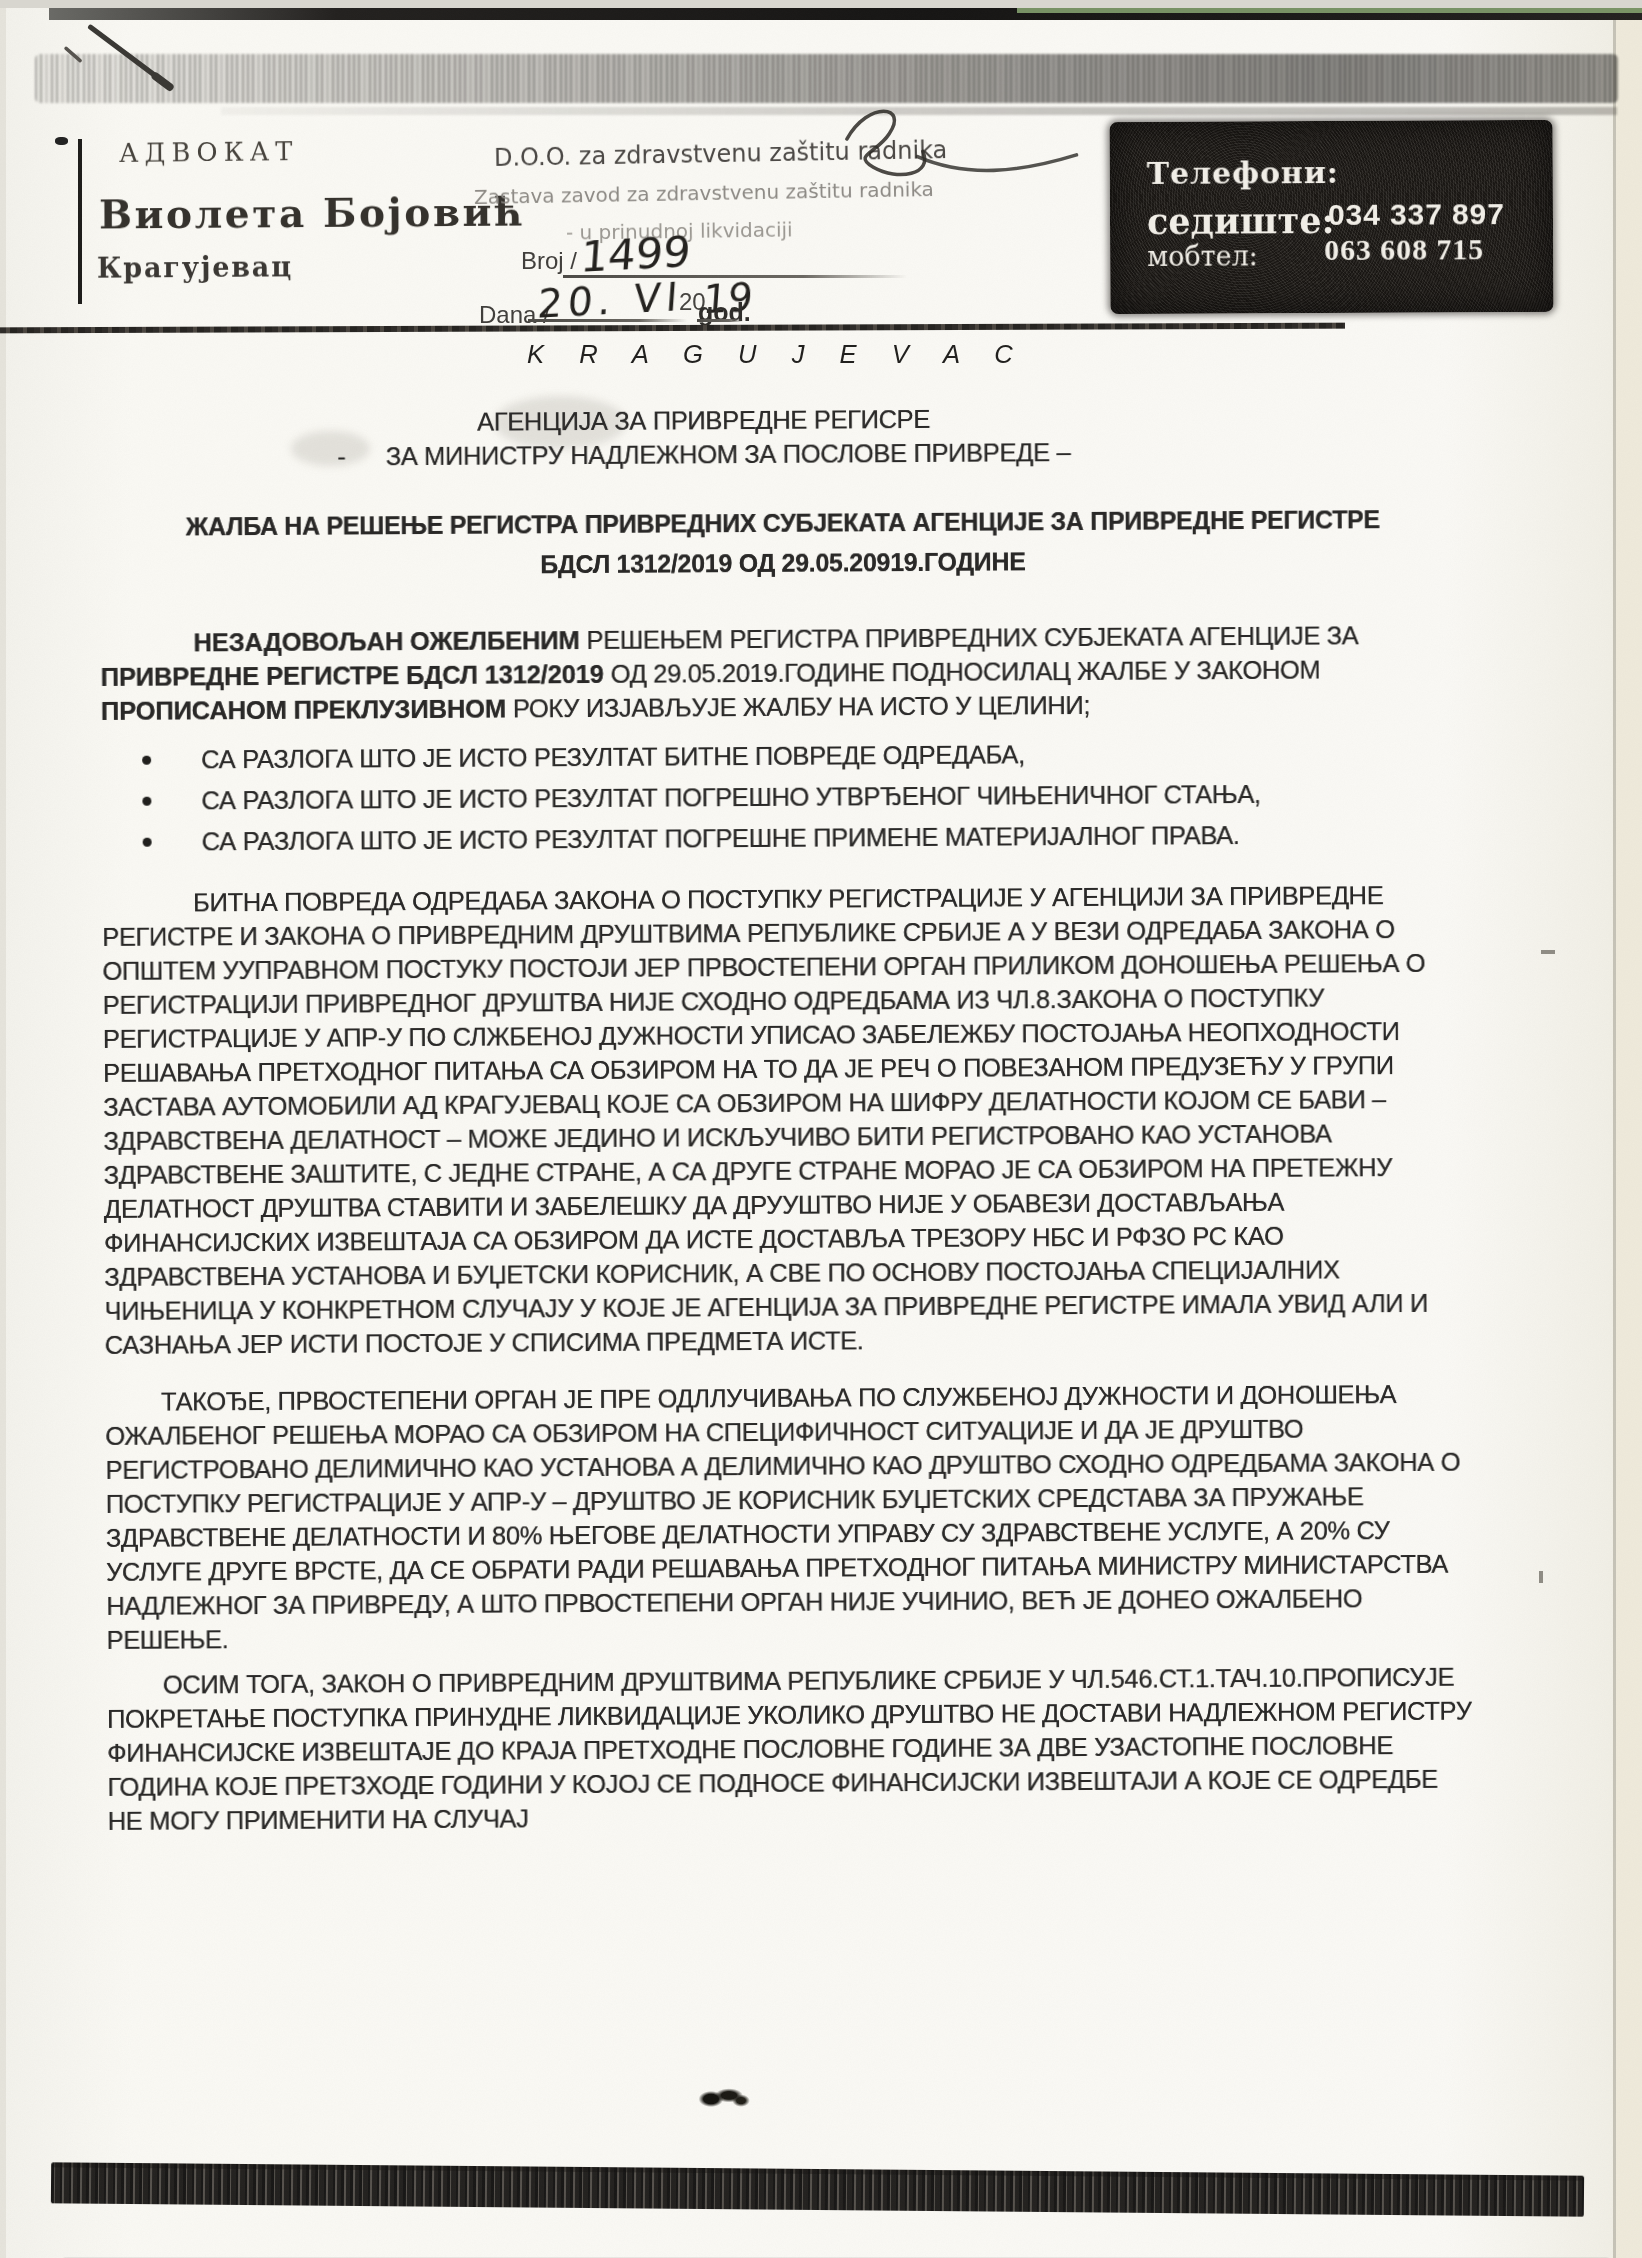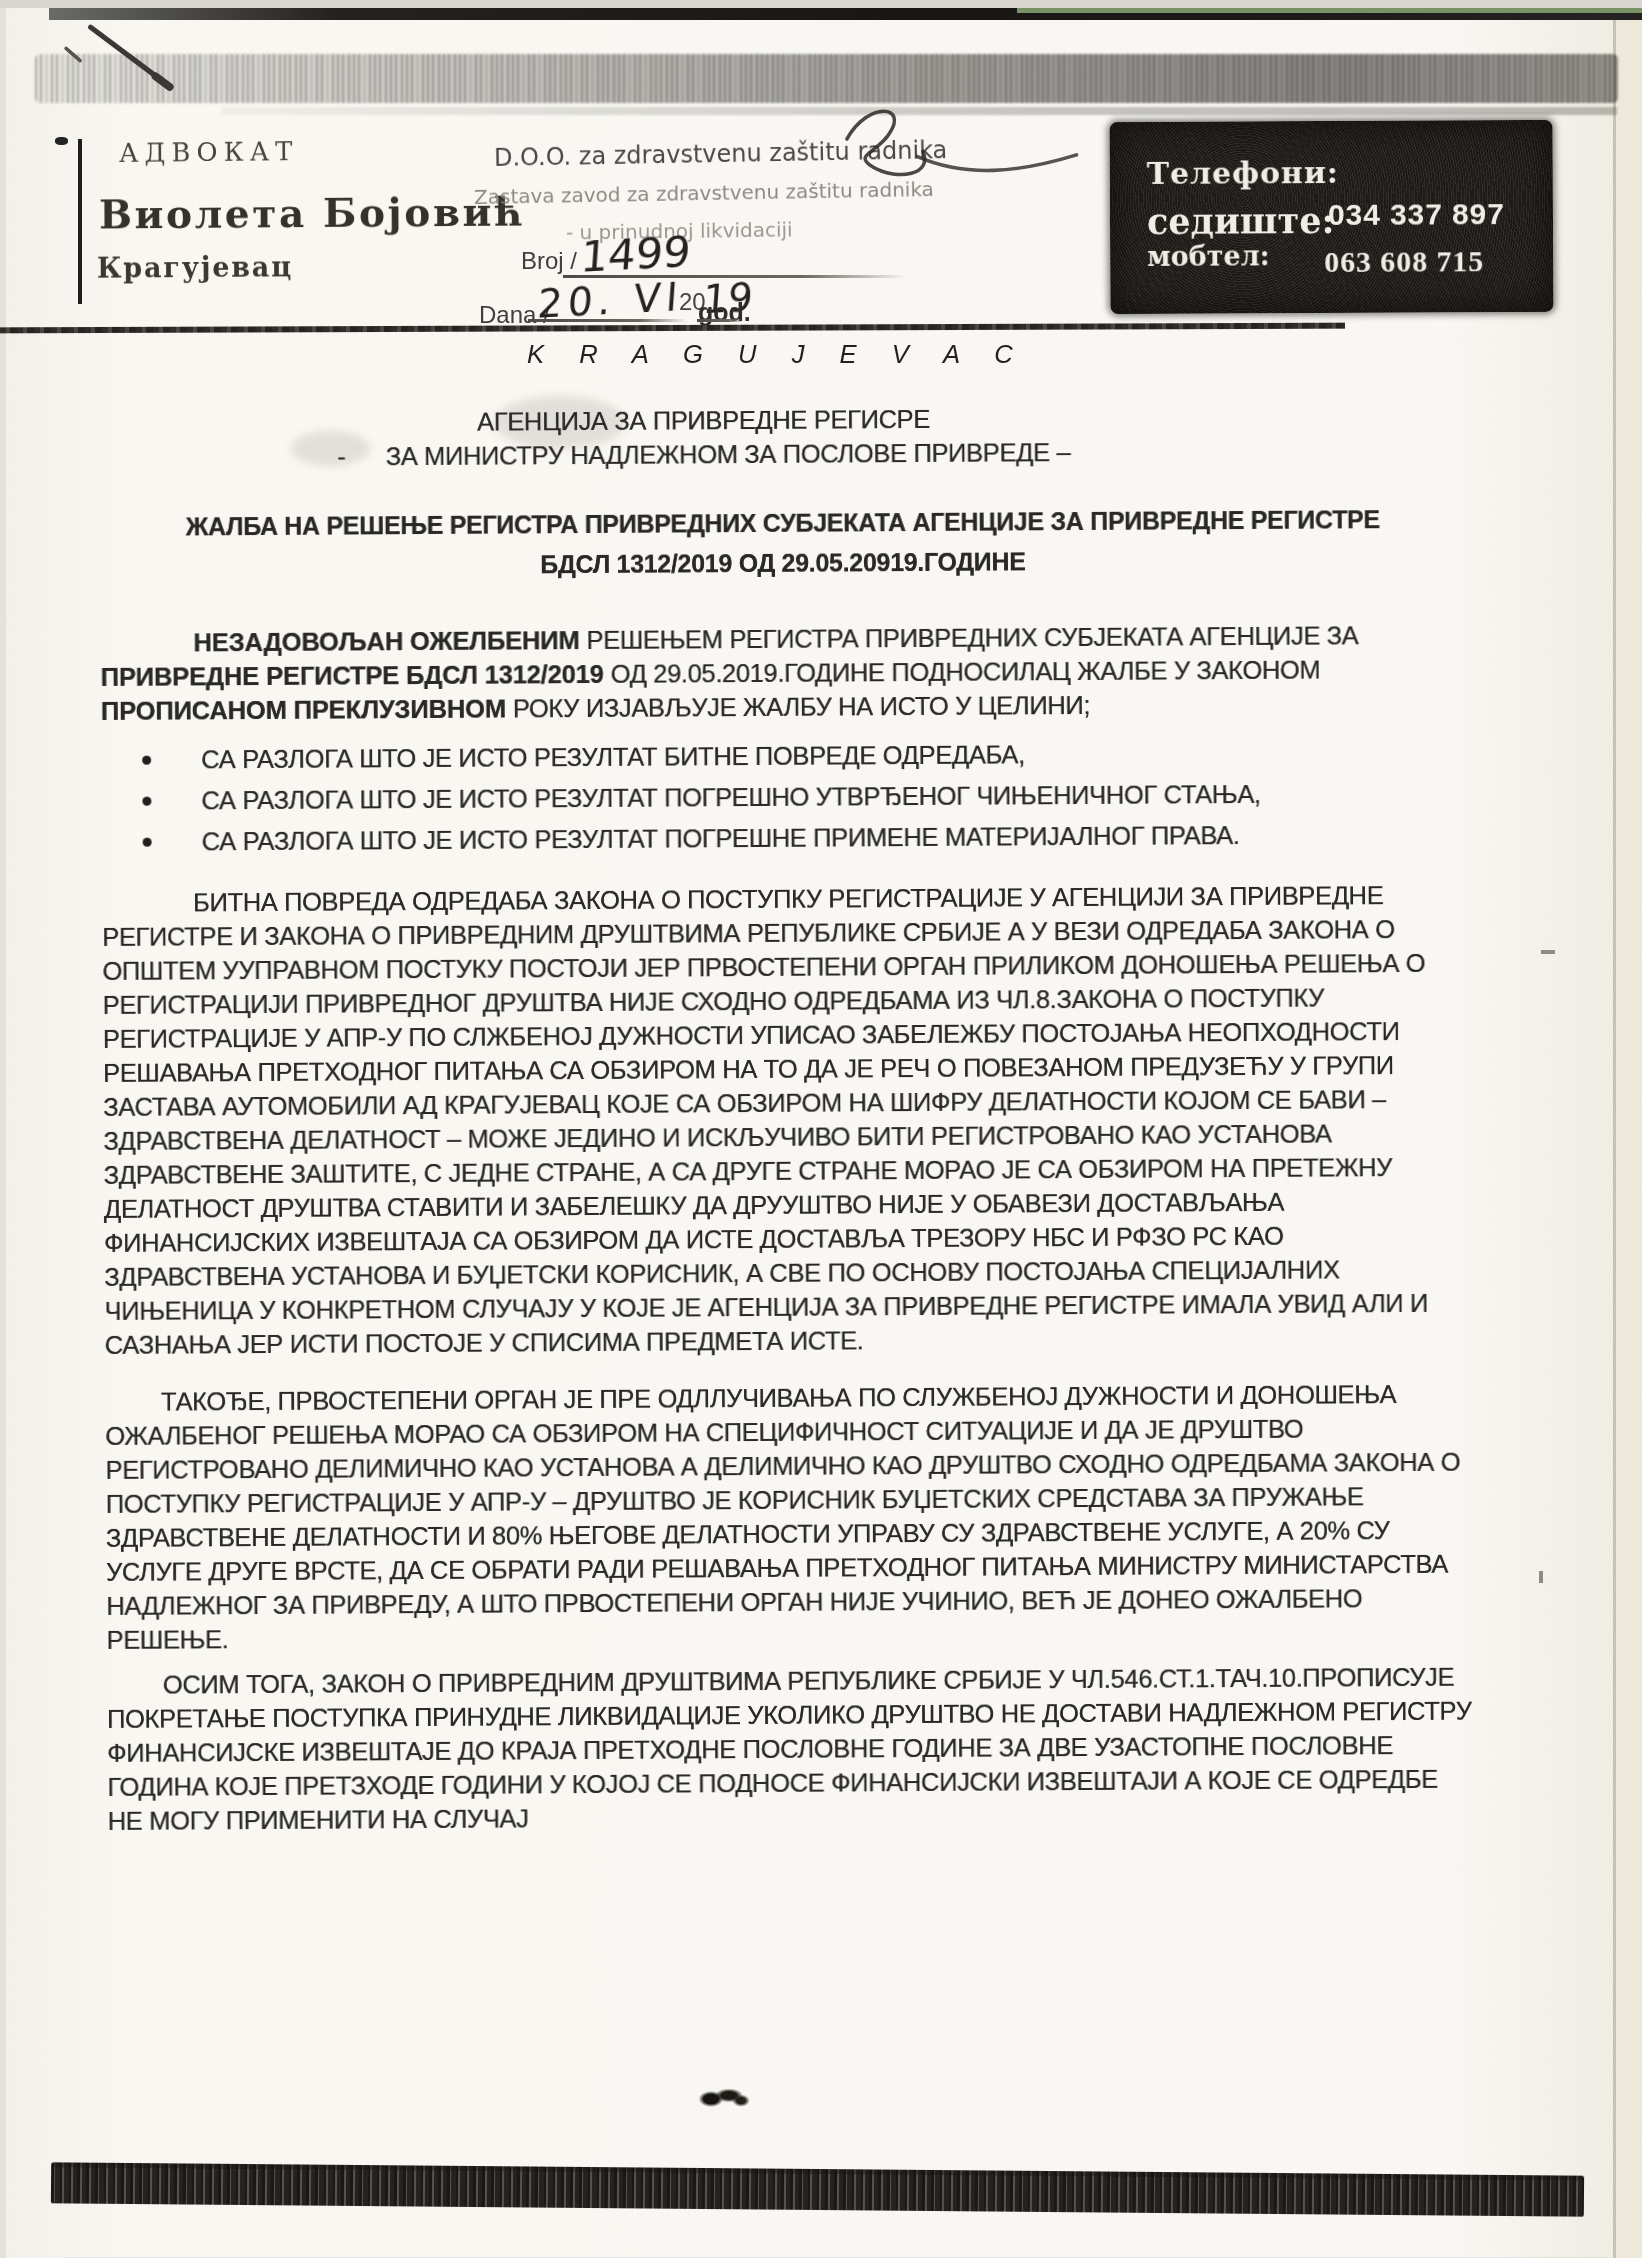--- a/index.html
+++ b/index.html
@@ -79,22 +79,22 @@
     background:
       repeating-radial-gradient(circle at 30% 40%, rgba(245,242,235,.08) 0 0.9px, rgba(0,0,0,0) 0.9px 2.6px),
       repeating-linear-gradient(47deg, rgba(200,195,185,.07) 0 0.9px, rgba(0,0,0,0) 0.9px 2.6px),
       #191613;
     box-shadow:0 0 6.2px 2.6px rgba(25,22,20,.5), inset 0 0 35px rgba(0,0,0,.6);
     transform:rotate(-0.3deg);}
   .pb-title{position:absolute;left:37px;top:34px;font-family:"DejaVu Serif",serif;font-weight:700;font-size:30px;
     letter-spacing:0.9px;filter:blur(0.4px);}
   .pb-label1{position:absolute;left:37px;top:79px;font-family:"DejaVu Serif",serif;font-weight:700;font-size:35px;filter:blur(0.4px);}
   .pb-value1{position:absolute;left:218px;top:77px;font-family:Liberation Sans, sans-serif;font-weight:700;font-size:30px;letter-spacing:0.9px;filter:blur(0.3px);}
-  .pb-label2{position:absolute;left:37px;top:119px;font-family:"DejaVu Serif",serif;font-weight:700;font-size:27px;filter:blur(0.4px);}
-  .pb-value2{position:absolute;left:214px;top:124px;font-family:"Liberation Serif",serif;font-weight:700;font-size:30px;letter-spacing:0.9px;filter:blur(0.3px);}
+  .pb-label2{position:absolute;left:37px;top:119px;font-family:"DejaVu Serif",serif;font-weight:400;font-size:27px;filter:blur(0.4px);}
+  .pb-value2{position:absolute;left:214px;top:112px;font-family:"Liberation Serif",serif;font-weight:700;font-size:30px;letter-spacing:0.9px;filter:blur(0.3px);}
   
   .content{position:absolute;left:99px;top:399px;width:1366px;transform:rotate(-0.35deg);transform-origin:0 0;
     color:#282726;font-size:25.6px;line-height:34px;letter-spacing:-0.4px;
     text-shadow:0 0 0.6px rgba(45,44,42,.85);filter:blur(0.1px);}
   .recipient{width:1209px;text-align:center;}
   .recipient-line2{white-space:pre-wrap;}
   .doc-title{margin:32px auto 0;max-width:1235px;text-align:center;font-weight:700;font-size:25px;line-height:40px;letter-spacing:-0.3px;}
   .p1{margin-top:39px;text-indent:93px;}
   .p1 b{letter-spacing:-0.2px;}
   .bullets{margin-top:12.4px;}

